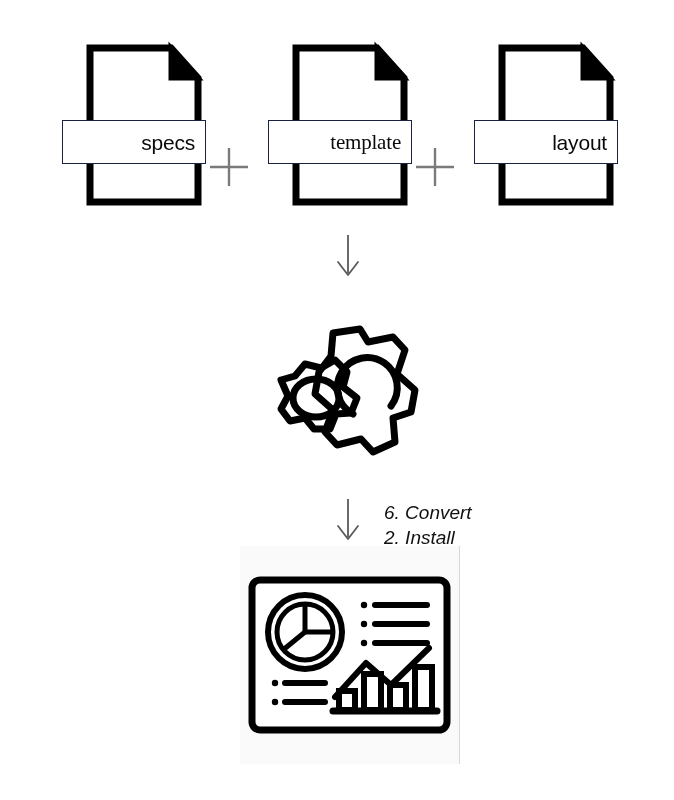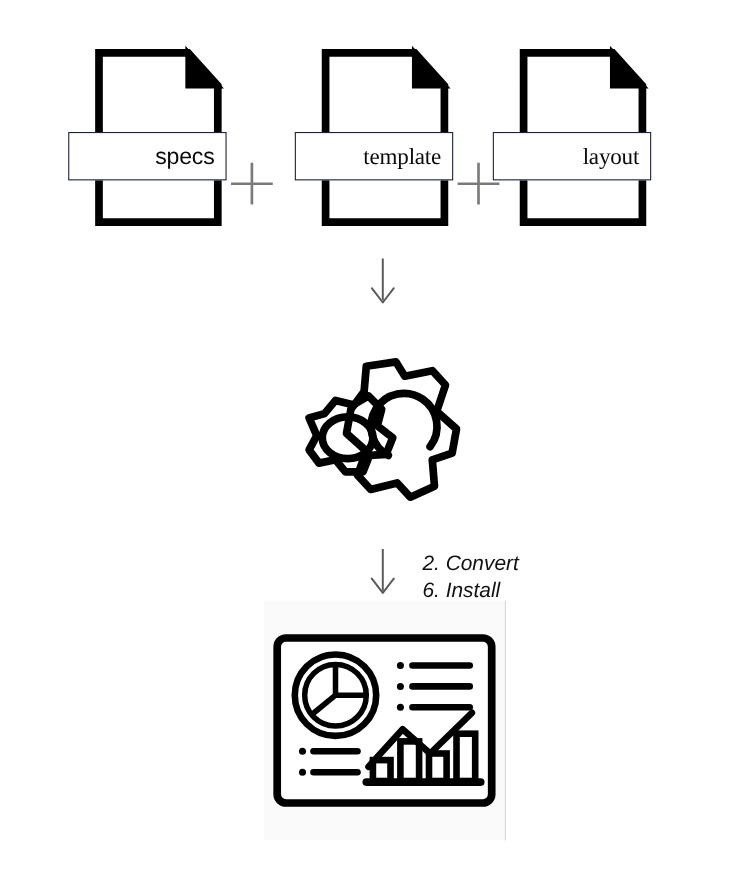--- a/index.html
+++ b/index.html
@@ -35,21 +35,21 @@
   }
 
   .doc {
     position: absolute;
     top: 0;
     width: 200px;
     height: 170px;
   }
   .doc-1 { left: 46px; }
   .doc-2 { left: 252px; font-family: Liberation Serif, serif; }
-  .doc-3 { left: 432px; font-family: Liberation Serif, serif; }
+  .doc-3 { left: 458px; }
 
   .doc svg { display: block; }
 
   .doc-label {
     position: absolute;
     left: 16px;
     top: 80px;
     width: 144px;
     height: 44px;
     border: 1.4px solid #1b2240;
@@ -207,22 +207,22 @@
   </div>
 
   <div class="arrow arrow-2">
     <svg width="46" height="48" viewBox="0 0 46 48">
       <line x1="23" y1="2" x2="23" y2="40" stroke="#5a5a5a" stroke-width="1.8"></line>
       <polyline points="13,29 23,42 33,29" fill="none" stroke="#5a5a5a" stroke-width="1.8" stroke-linecap="round" stroke-linejoin="round"></polyline>
     </svg>
   </div>
 
   <div class="steps">
-    <div>2. Convert</div>
-    <div>6. Install</div>
+    <div>6. Convert</div>
+    <div>2. Install</div>
   </div>
 
   <div class="out-panel"></div>
 
   <div class="dashboard">
     <svg width="205" height="160" viewBox="0 0 205 160">
 
       <rect x="5" y="5" width="195" height="150" rx="8" ry="8" fill="#ffffff" stroke="#000000" stroke-width="7"></rect>
 
       <g>

